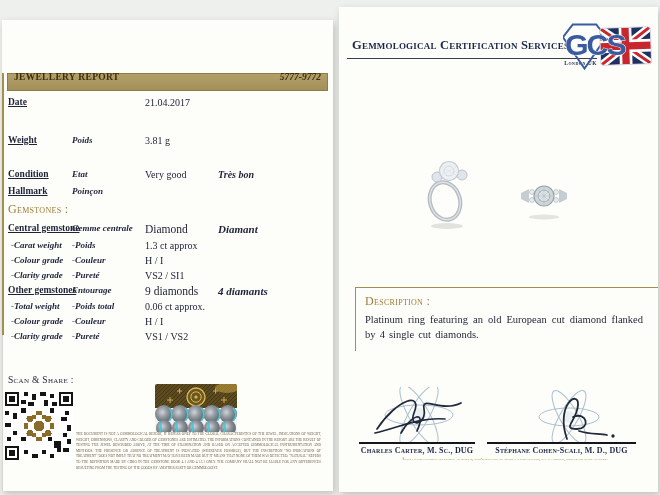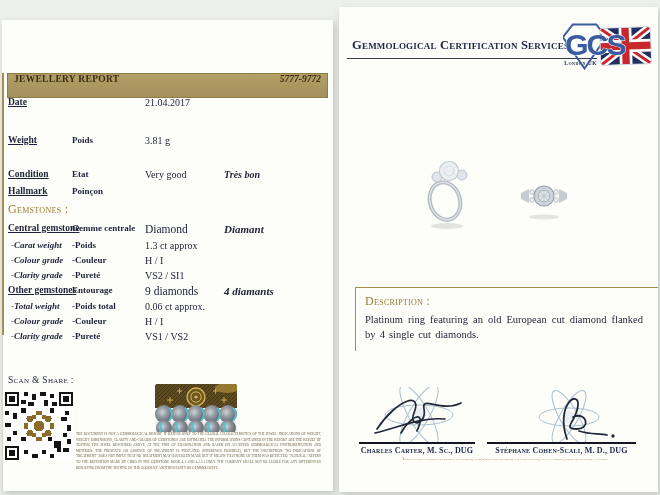--- a/index.html
+++ b/index.html
@@ -10,35 +10,35 @@
     color:#24273a;
   }
   .page{position:absolute;background:#fdfdfa;box-shadow:2px 3px 7px rgba(60,60,55,.25);}
   #left-page{left:2px;top:20px;width:331px;height:471px;}
   #right-page{left:339px;top:7px;width:319px;height:485px;}
 
   
   .gold-edge{position:absolute;left:0;top:53px;width:2px;height:262px;background:#a68f4e;}
   .grey-edge{position:absolute;left:0;top:315px;width:1px;height:156px;background:#d5d4cf;}
   .report-bar{
-    position:absolute;left:5px;top:53px;width:321px;height:25px;
+    position:absolute;left:5px;top:53px;width:321px;height:18px;
     background:linear-gradient(#b3a068,#a3905a);
     border:1px solid #8f7c45;box-sizing:border-box;
-    display:flex;align-items:flex-start;justify-content:space-between;
-    padding:0 6px;color:#3c2f0f;
+    display:flex;align-items:flex-end;justify-content:space-between;
+    padding:8px 6px;color:#3c2f0f;
   }
   .report-bar .ttl{font-weight:bold;font-size:9.5px;letter-spacing:.3px;}
   .report-bar .num{font-weight:bold;font-style:italic;font-size:9.5px;}
   .row{position:absolute;left:0;width:100%;height:14px;font-size:10px;}
   .c1{position:absolute;left:6px;font-weight:bold;text-decoration:underline;color:#1d2238;font-size:9.5px;}
   .c1.sub{left:9px;text-decoration:none;font-style:italic;font-size:9px;}
-  .c2{position:absolute;left:70px;font-weight:bold;color:#1d2238;font-size:9px;}
+  .c2{position:absolute;left:70px;font-weight:bold;font-style:italic;color:#1d2238;font-size:9px;}
   .c3{position:absolute;left:143px;color:#23263a;font-size:10px;}
   .c3.big{font-size:11.5px;}
-  .c4{position:absolute;left:222px;font-style:italic;font-weight:bold;color:#23263a;font-size:10px;}
+  .c4{position:absolute;left:216px;font-style:italic;font-weight:bold;color:#23263a;font-size:10px;}
   .c4.big{font-size:11px;}
   .sec-head{
     position:absolute;left:6px;font-variant:small-caps;color:#9c7c33;
     font-size:12px;letter-spacing:.3px;
   }
   .scan-head{position:absolute;left:6px;top:355px;font-variant:small-caps;font-weight:normal;
     color:#1d2238;font-size:9.5px;letter-spacing:.3px;}
   .qr{position:absolute;left:3px;top:372px;width:68px;height:68px;}
   .holo{position:absolute;left:153px;top:364px;width:82px;height:48px;}
   .disclaimer{

